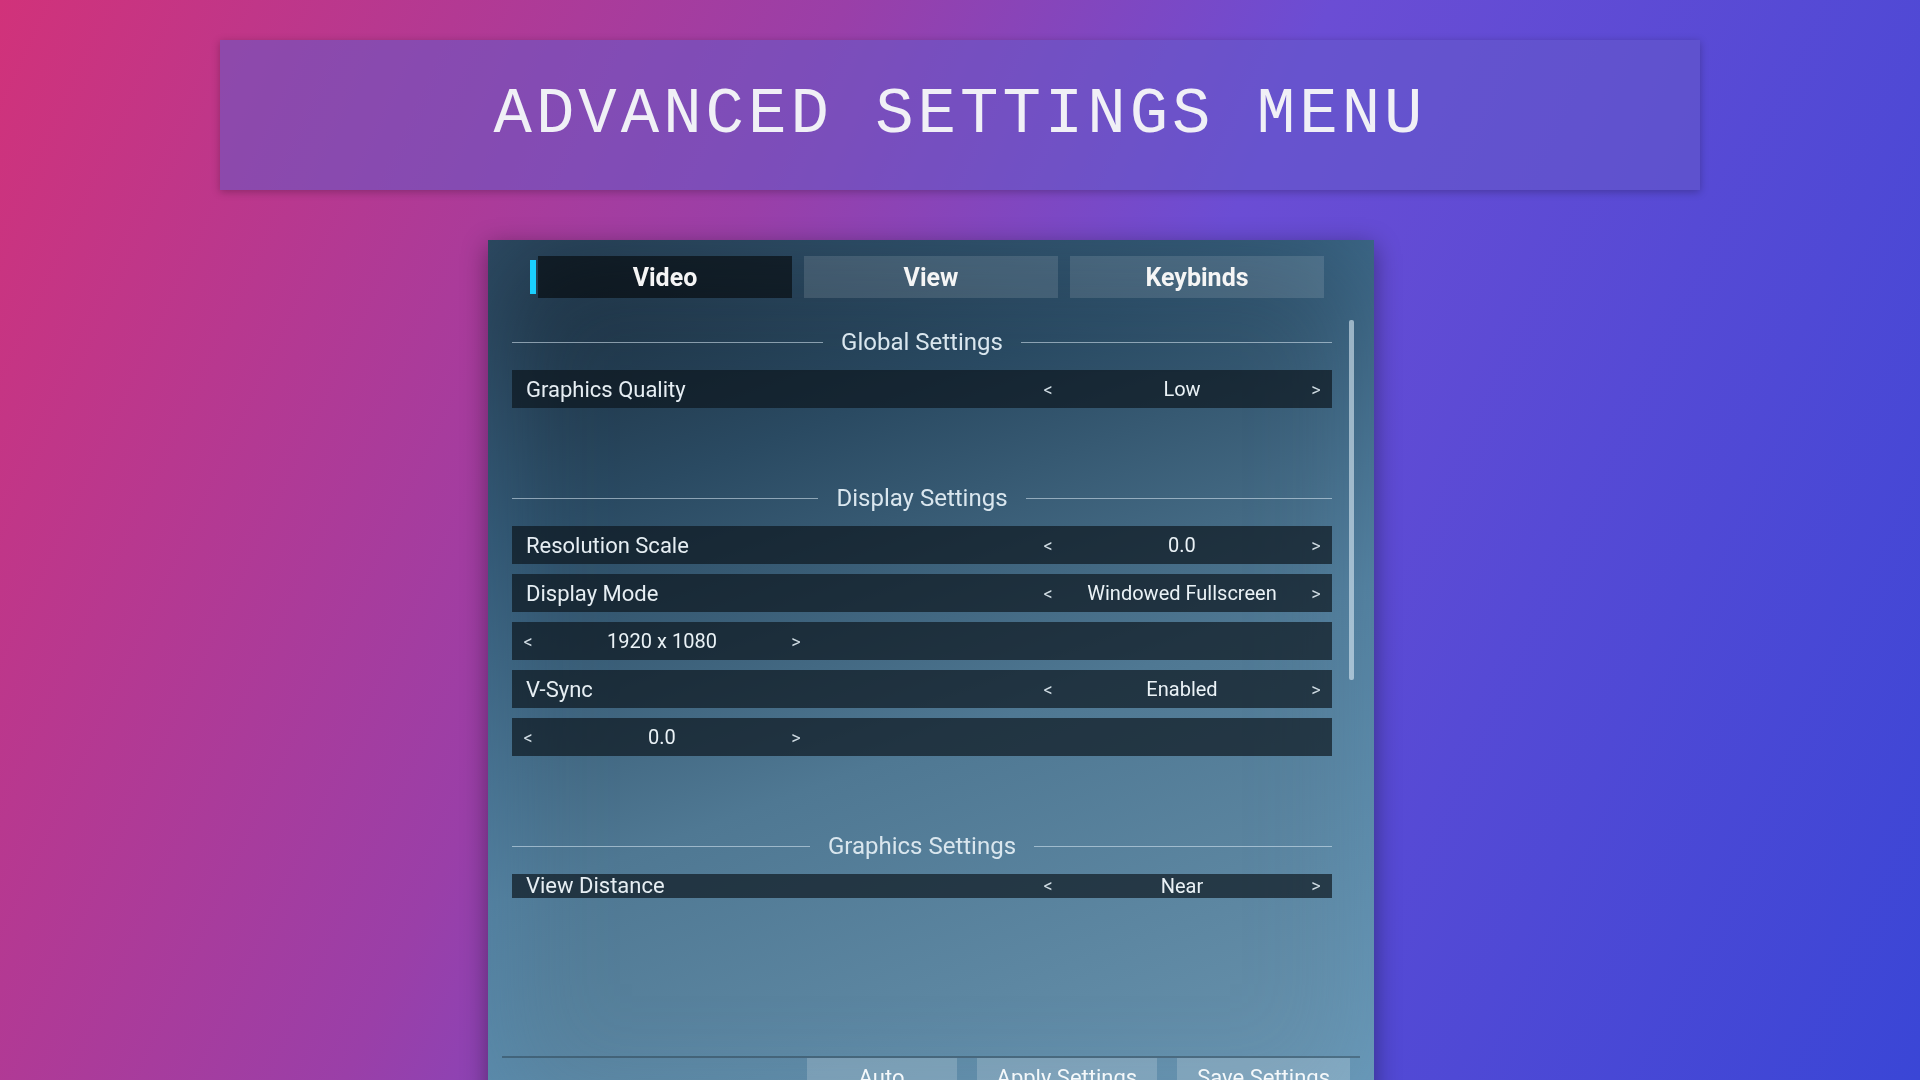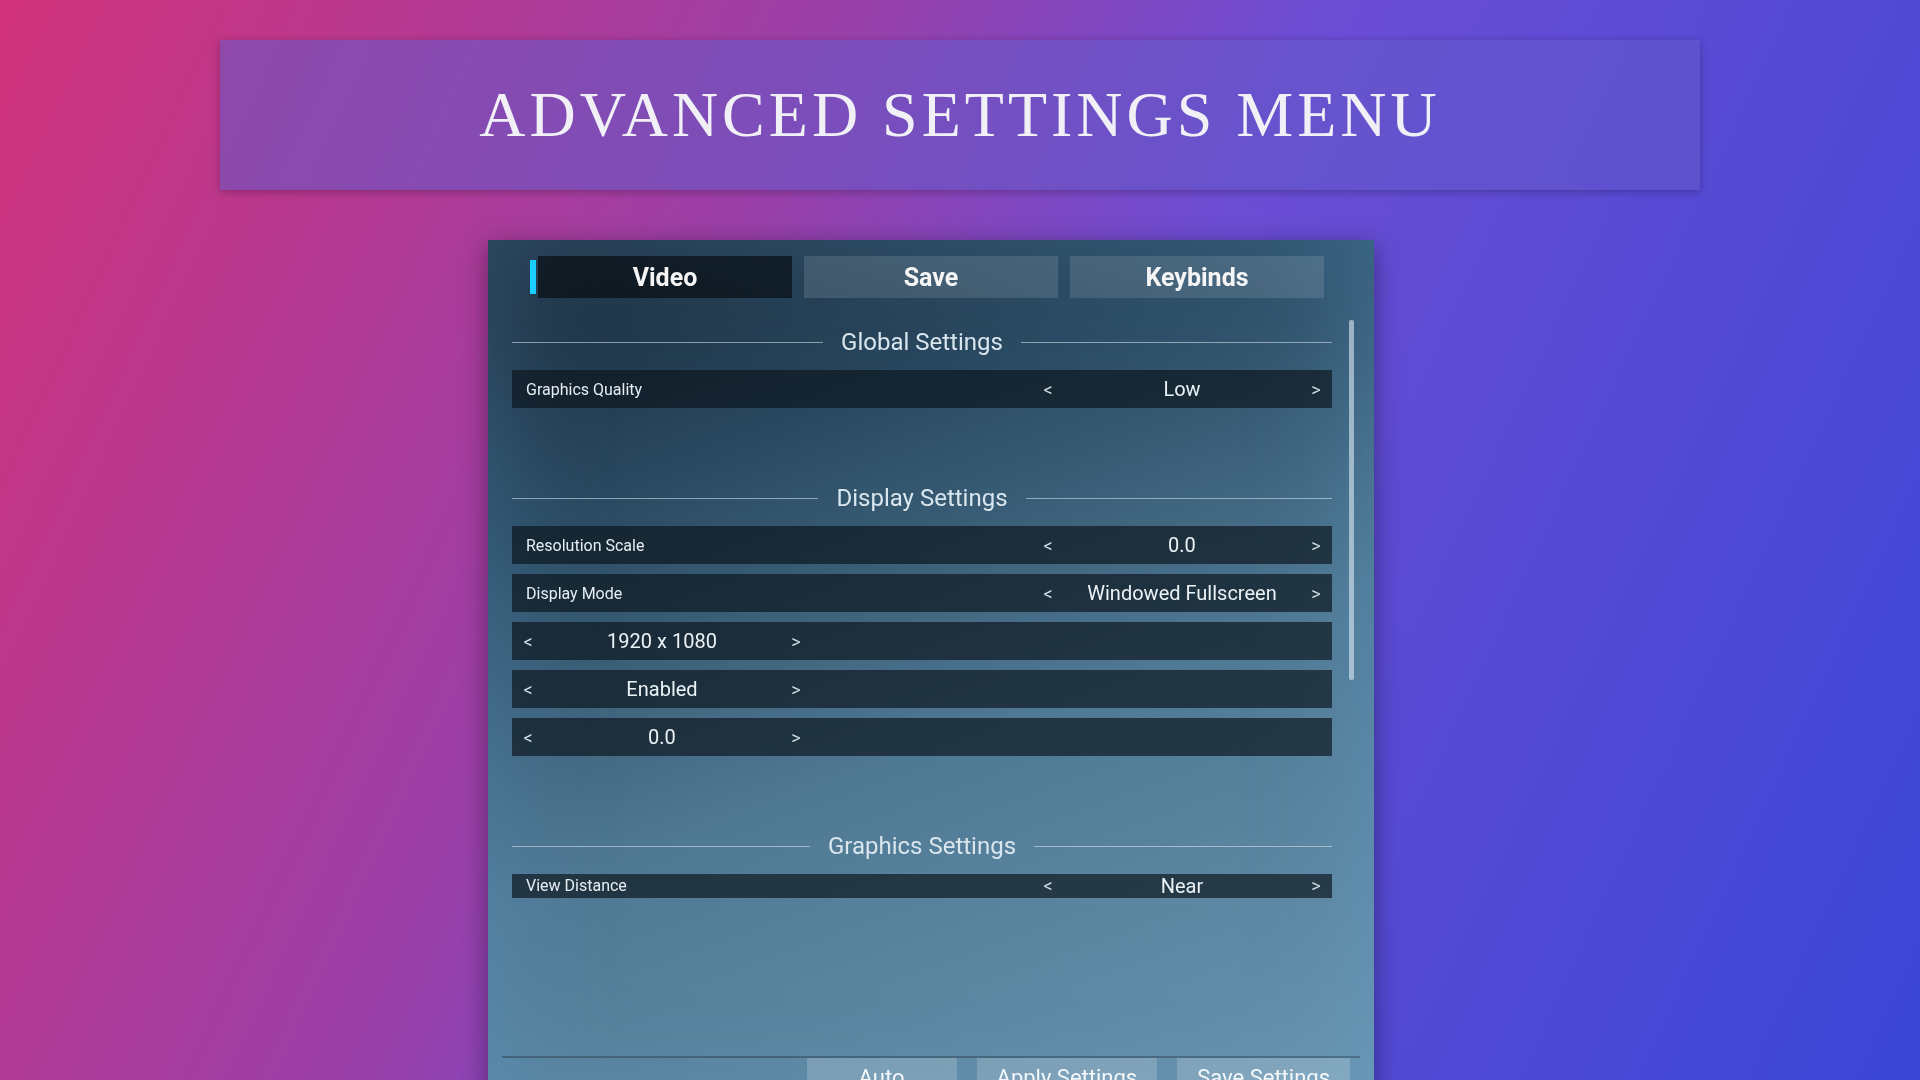--- a/index.html
+++ b/index.html
@@ -22,21 +22,21 @@
     display: flex;
     flex-direction: column;
     align-items: center;
     justify-content: center;
     color: #f0f0f6;
   }
   .banner-title {
     font-size: 64px;
     font-weight: 400;
     letter-spacing: 4px;
-    font-family: Liberation Serif, serif;
+    font-family: Liberation Mono, monospace;
     text-transform: uppercase;
   }
   .banner-sub {
     font-size: 30px;
     font-weight: 300;
     letter-spacing: 3px;
     font-family: "Orbitron", "Arial Black", Arial, sans-serif;
     text-transform: uppercase;
     margin-top: 2px;
   }
@@ -131,21 +131,21 @@
     height: 38px;
     margin-bottom: 10px;
     background: rgba(12,20,28,0.68);
     color: #e6eef3;
   }
   .row .label {
     flex: 1;
     padding: 0 14px;
     display: flex;
     align-items: center;
-    font-size: 16px;
+    font-size: 22px;
     font-weight: 400;
   }
   .selector {
     width: 300px;
     display: flex;
     align-items: center;
     position: relative;
   }
   .sel-btn {
     width: 32px;
@@ -201,21 +201,21 @@
   <div class="banner-title">ADVANCED SETTINGS MENU</div>
 </div>
 
 <div class="panel">
 
   <div class="tabs">
     <div class="tab active">
       <span>Video</span>
     </div>
     <div class="tab">
-      <span>Save</span>
+      <span>View</span>
     </div>
     <div class="tab">
       <span>Keybinds</span>
     </div>
   </div>
 
   <div class="scroll-area">
 
     <div class="section-header">
       <span class="rule"></span>
@@ -260,20 +260,21 @@
 
     <div class="row">
       <div class="selector">
         <div class="sel-btn">&lt;</div>
         <div class="sel-value">1920 x 1080</div>
         <div class="sel-btn">&gt;</div>
       </div>
     </div>
 
     <div class="row">
+      <div class="label">V-Sync</div>
       <div class="selector">
         <div class="sel-btn">&lt;</div>
         <div class="sel-value">Enabled</div>
         <div class="sel-btn">&gt;</div>
       </div>
     </div>
 
     <div class="row">
       <div class="selector">
         <div class="sel-btn">&lt;</div>

